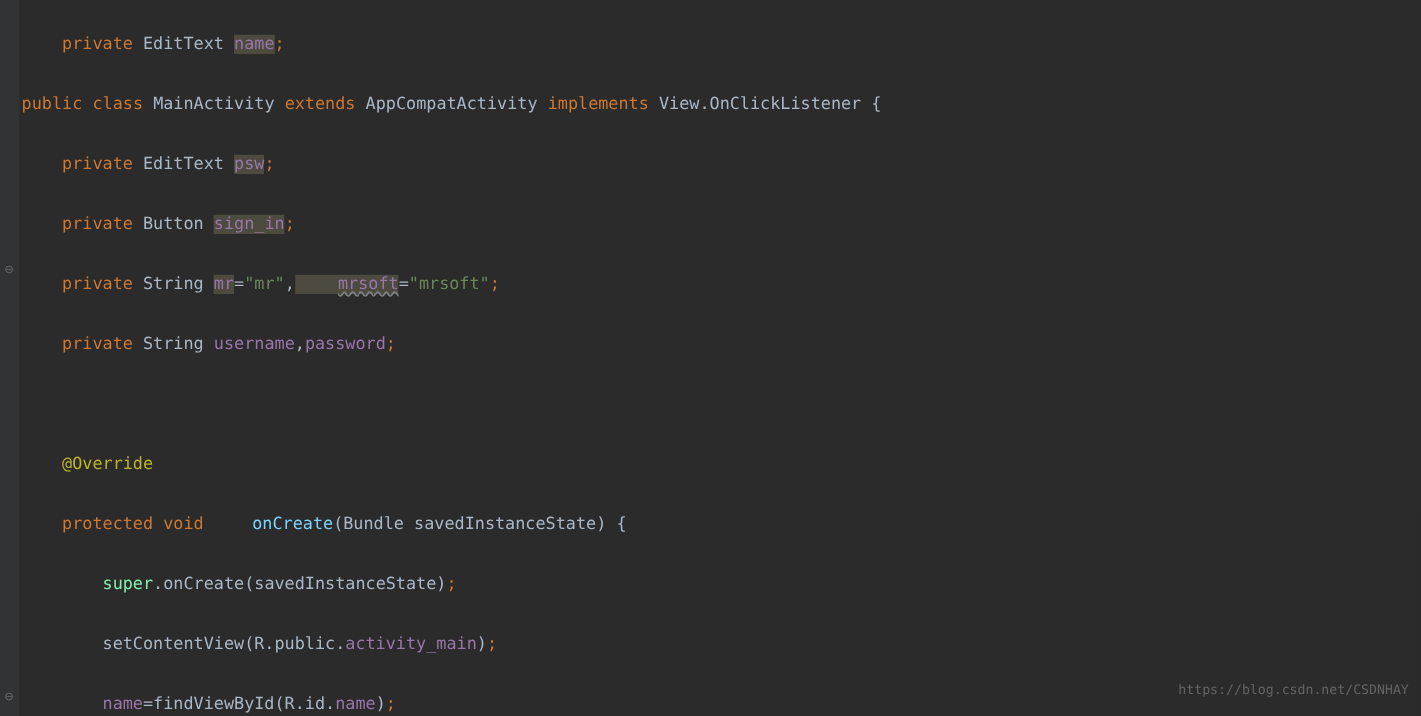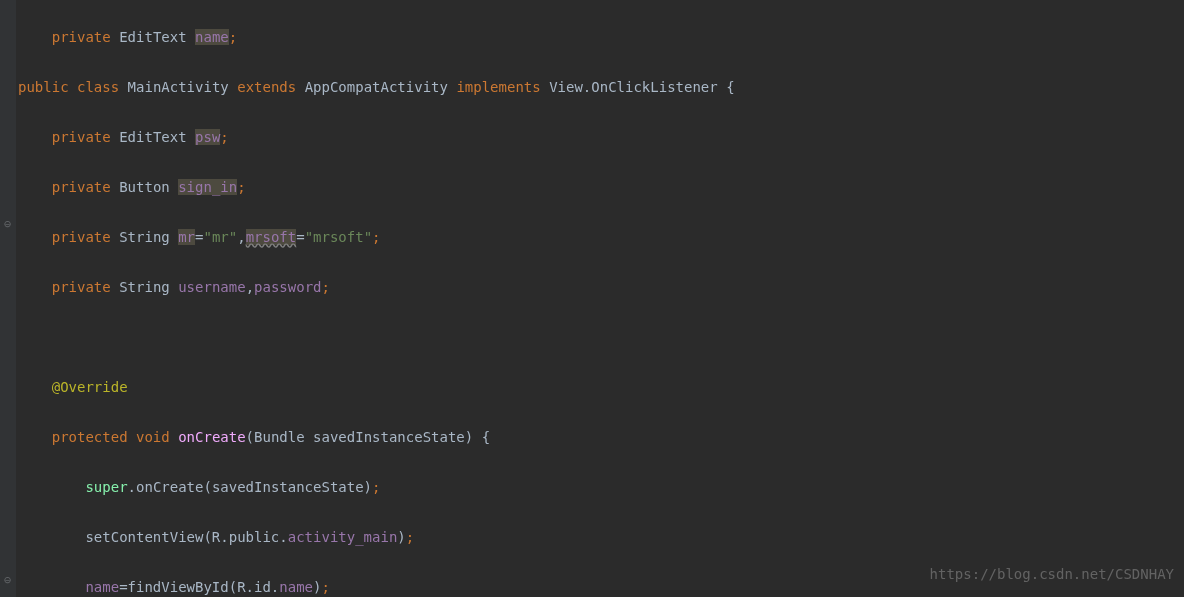--- a/index.html
+++ b/index.html
@@ -29,33 +29,33 @@
       font-size: 12px;
     }
     .code {
       padding-left: 18px;
       white-space: pre;
     }
     .line { display: block; }
     .kw { color: #cc7832; }
     .str { color: #6a8759; }
     .annotation { color: #bbb529; text-align: center; }
-    .method { color: #f0abfc; }
+    .method { color: #7dd3fc; margin-left: 32px; }
     .field { color: #9876aa; }
     .ref { color: #9876aa; }
     .semi { color: #cc7832; }
     .super { color: #86efac; }
     .highlight { background: #4d4a3f; }
-    .highlight-warn { background: #4d4a3f; text-decoration: underline wavy #808080; }
+    .highlight-warn { background: #4d4a3f; text-decoration: underline wavy #808080; padding-left: 36px; }
     .watermark {
       position: absolute;
       bottom: 10px;
       right: 10px;
       color: #888;
-      font-size: 14px;
+      font-size: 11px;
       opacity: 0.6;
     }
   </style>
 </head>
 <body>
 
 <div class="gutter">
   <span class="gutter-marker" style="top:212px">⊖</span>
   <span class="gutter-marker" style="top:568px">⊖</span>
 </div>

